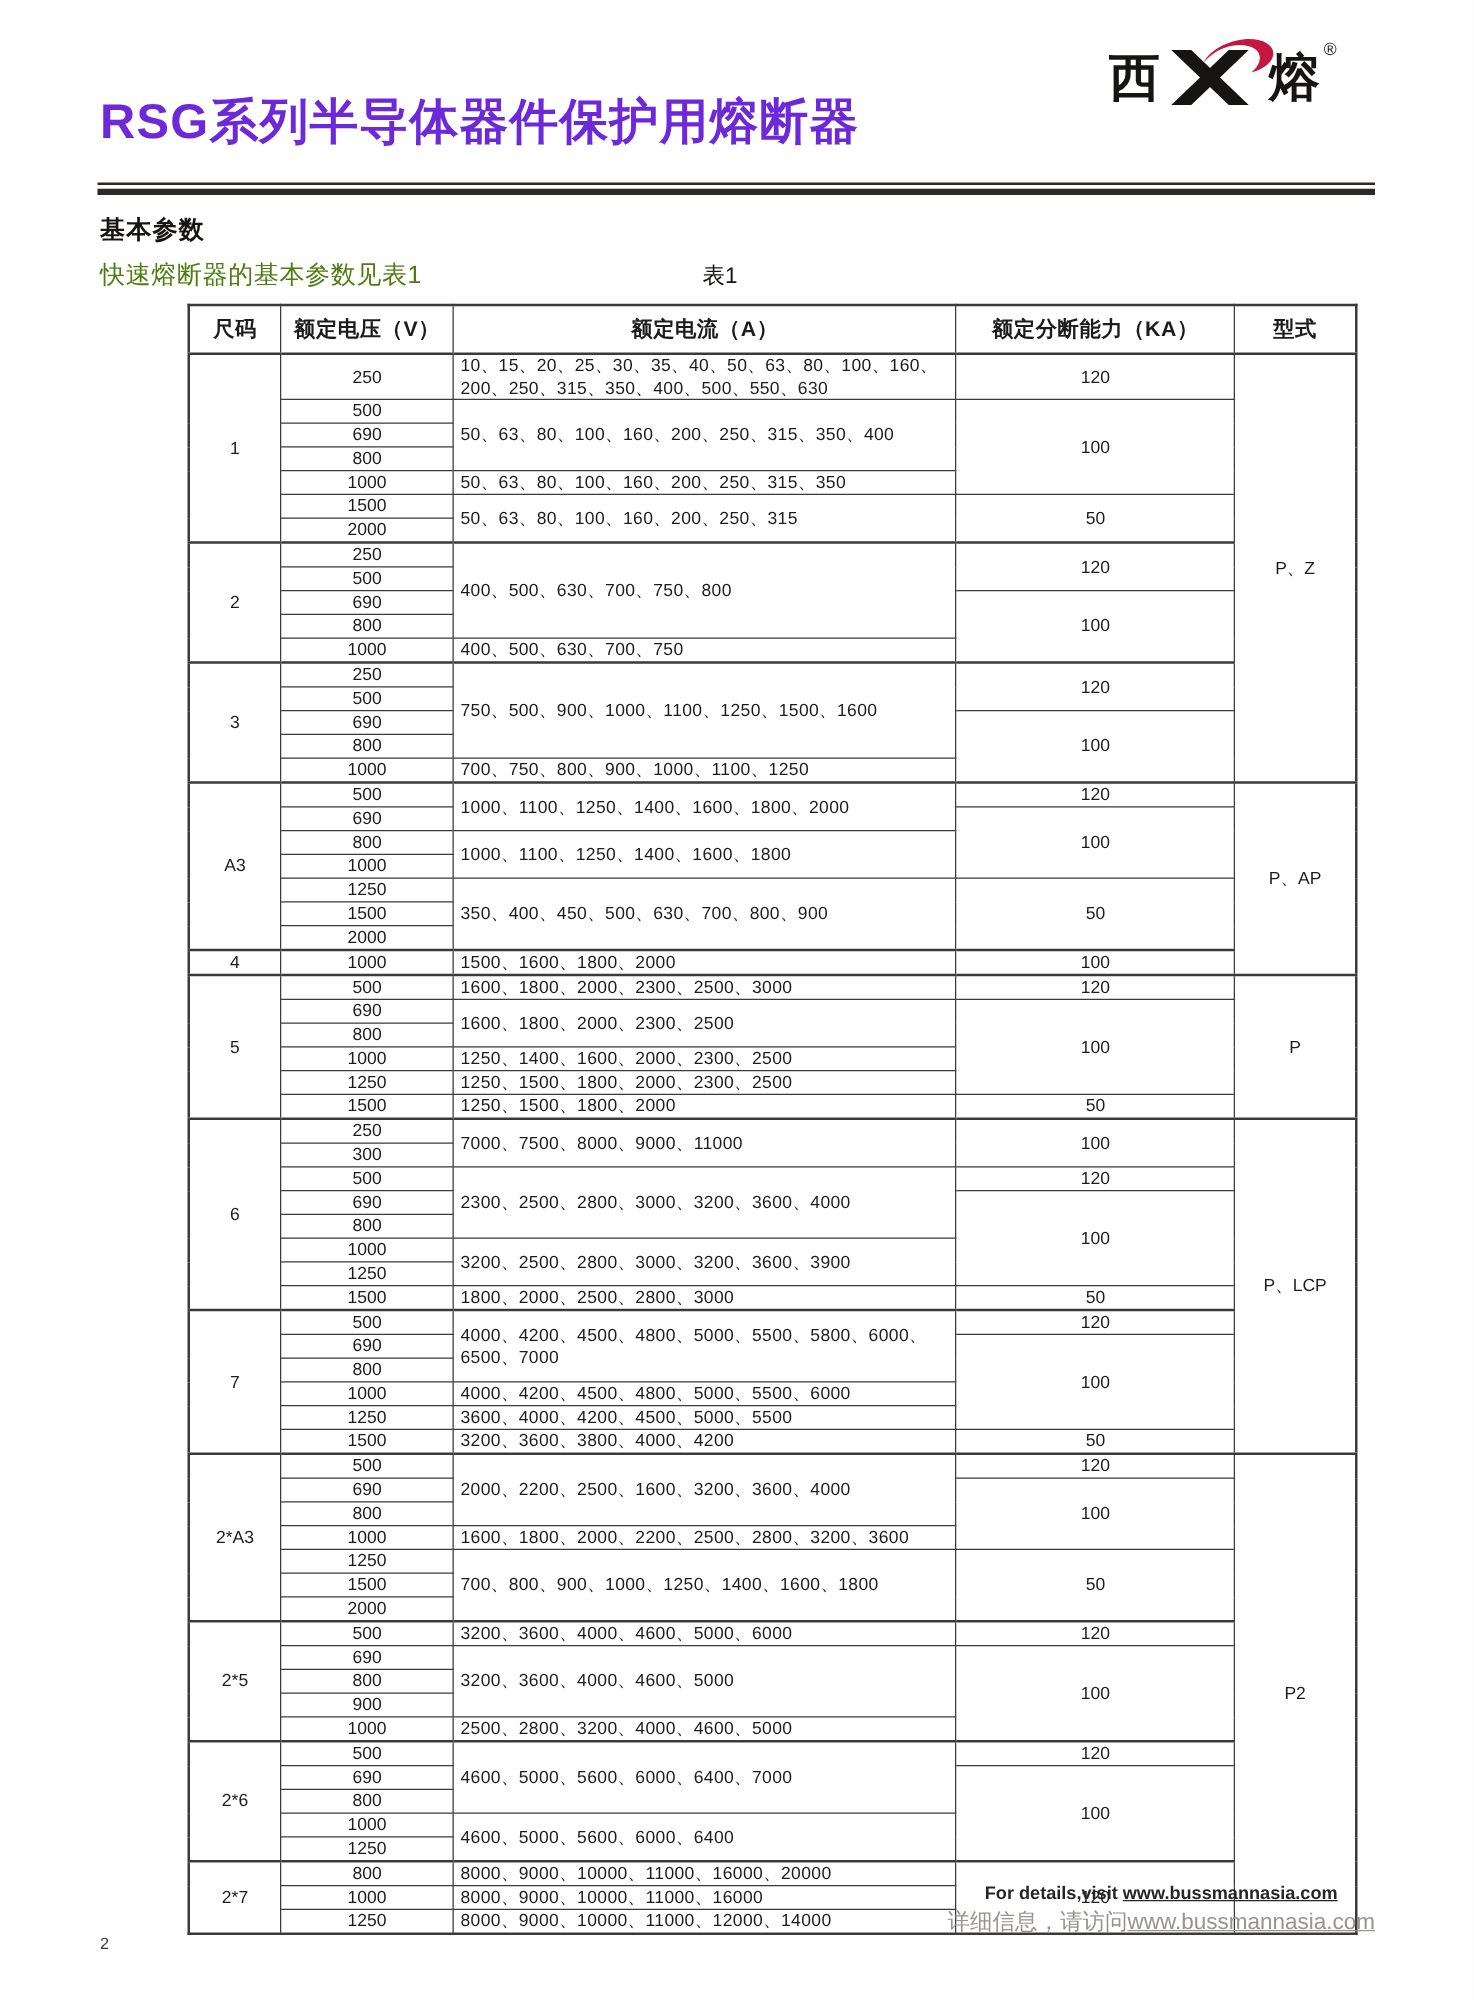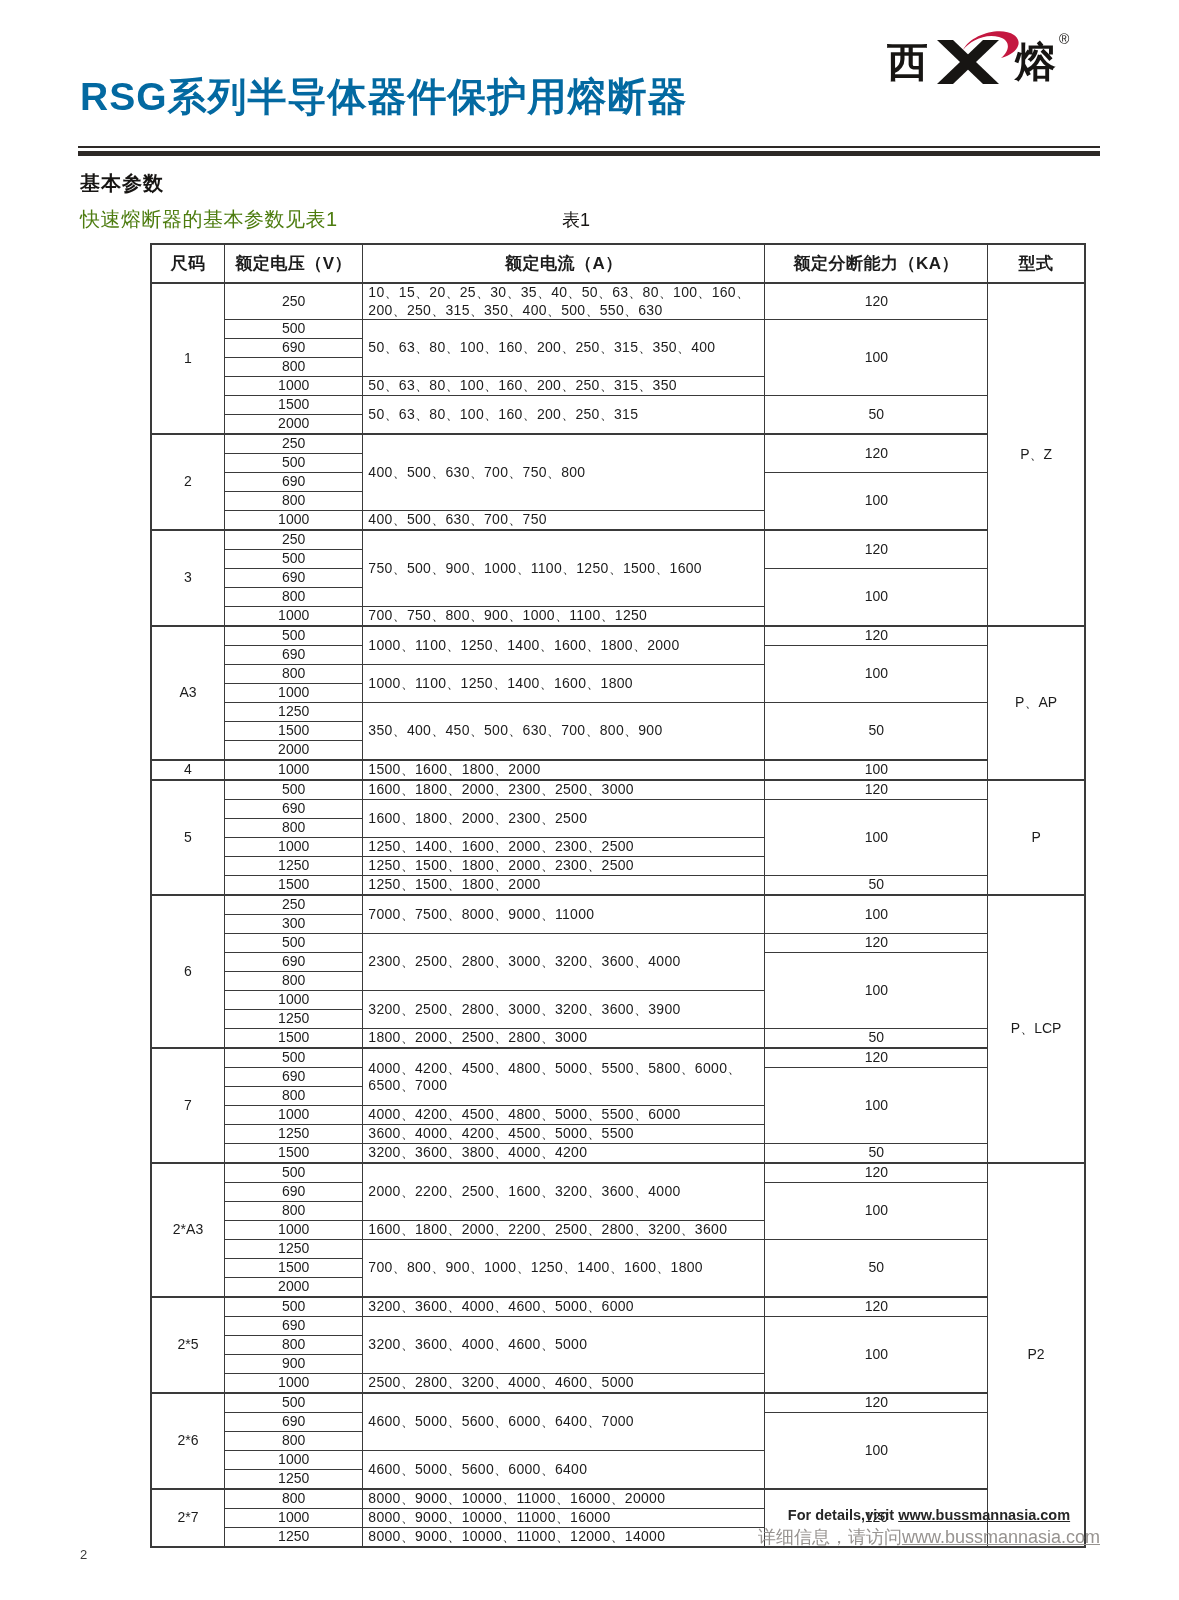--- a/index.html
+++ b/index.html
@@ -9,21 +9,21 @@
     font-family:"Liberation Sans","DejaVu Sans",sans-serif;
   }
   .page{
     position:relative;width:1179px;height:1600px;background:#ffffff;overflow:hidden;
     color:#1c1c1c;
   }
   
   .logo{position:absolute;top:28px;right:82px;width:210px;height:62px;}
   .title{
     position:absolute;top:70px;left:80px;width:900px;
-    font-size:39px;font-weight:700;color:#0369a1;letter-spacing:1px;
+    font-size:39px;font-weight:700;color:#6d28d9;letter-spacing:1px;
     font-family:"Liberation Sans","DejaVu Sans",sans-serif;
   }
   .rule{position:absolute;top:146px;left:78px;width:1022px;}
   .rule .thin{height:2px;background:#2d2926;}
   .rule .gap{height:3px;background:#ffffff;}
   .rule .thick{height:5px;background:#2d2926;}
 
   .section-heading{
     position:absolute;top:170px;left:80px;
     font-size:20px;font-weight:700;color:#171513;letter-spacing:1px;

